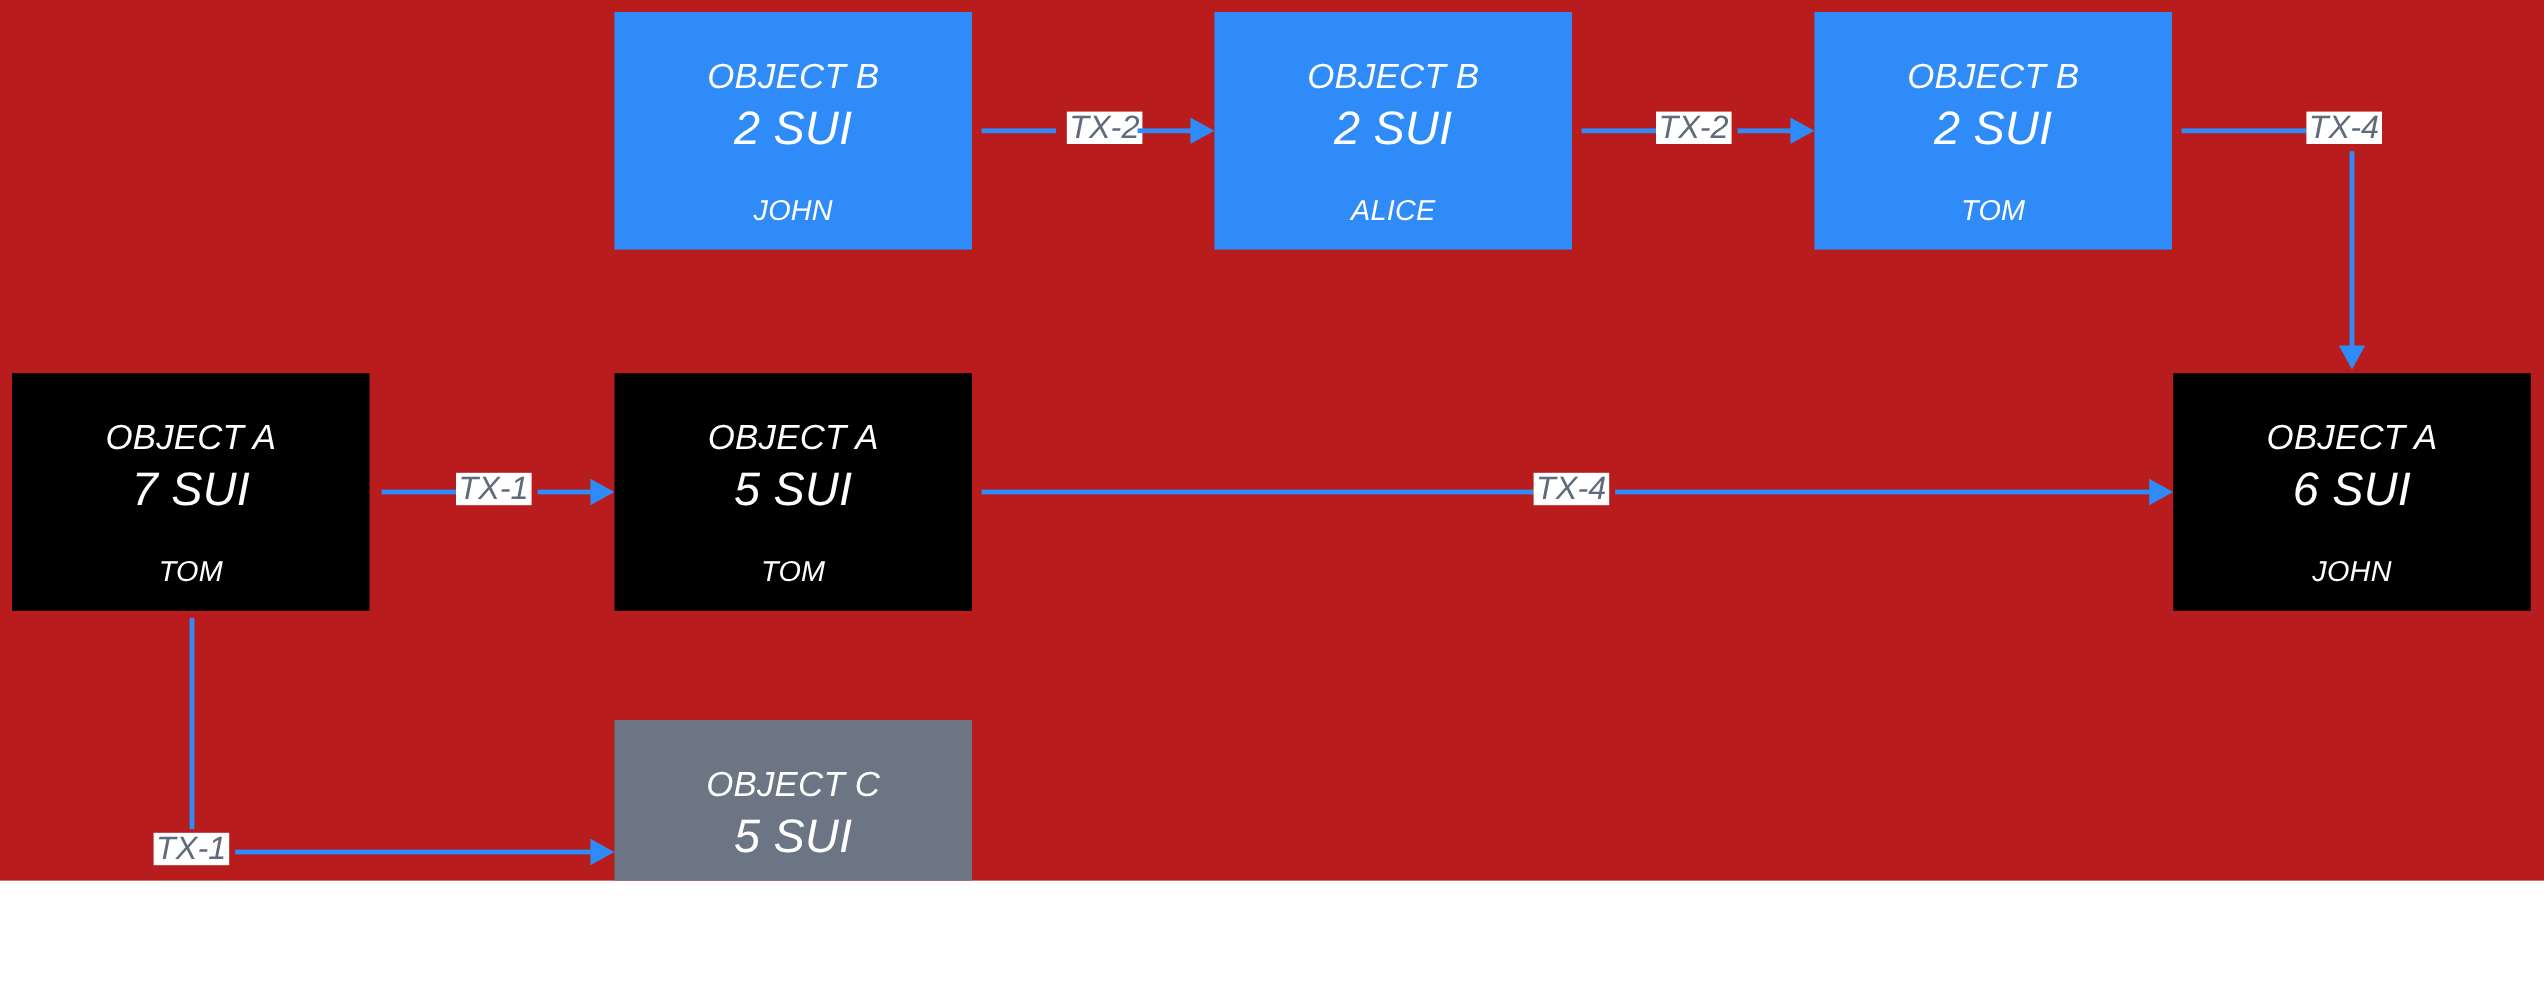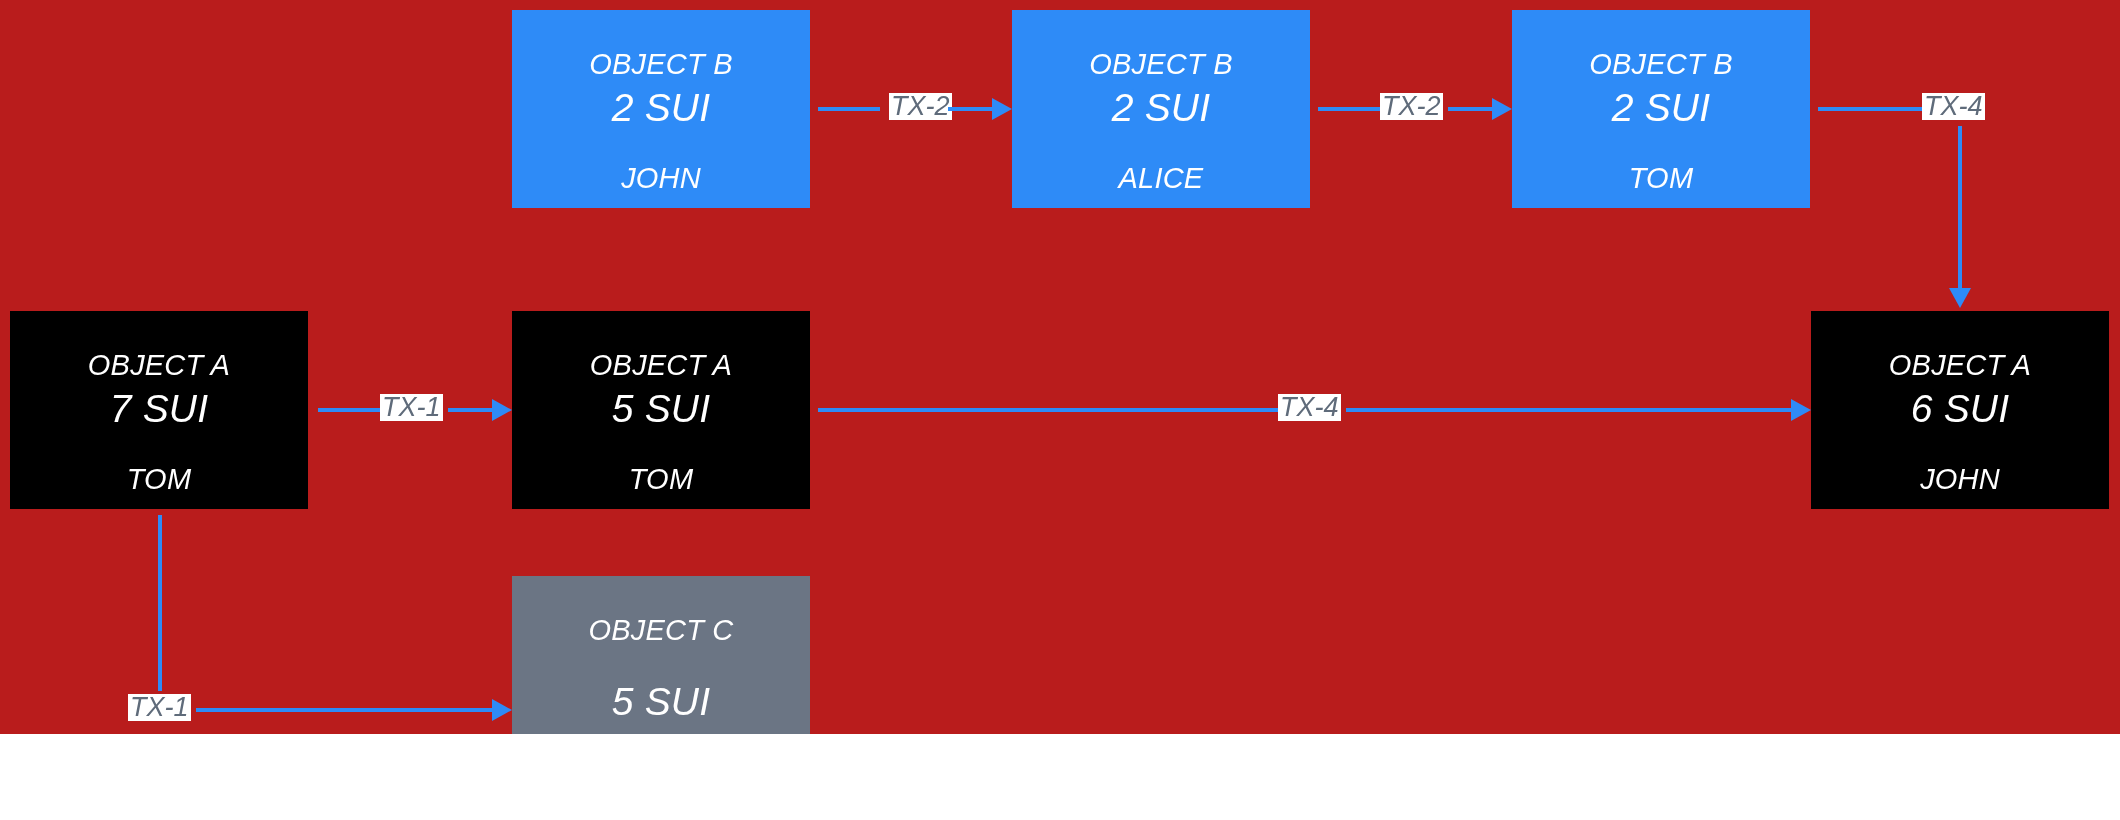--- a/index.html
+++ b/index.html
@@ -37,21 +37,21 @@
     white-space: nowrap;
   }
   .node .n-amt {
     margin-top: 9px;
     font-size: 39px;
     letter-spacing: 0.2px;
     white-space: nowrap;
   }
   .node .n-owner {
     margin-top: 37px;
-    font-size: 29px;
+    font-size: 24px;
     letter-spacing: 0.2px;
     white-space: nowrap;
   }
   .node.black  { background: #000000; }
   .node.blue   { background: #2e8bf7; }
   .node.slate  { background: #6b7584; }
 
   
   .hline {
     position: absolute;
@@ -123,21 +123,21 @@
     <div class="n-amt">5 SUI</div>
     <div class="n-owner">TOM</div>
   </div>
 
   <div class="node black" style="left:1811px; top:311px; width:298px; height:198px;">
     <div class="n-head">OBJECT A</div>
     <div class="n-amt">6 SUI</div>
     <div class="n-owner">JOHN</div>
   </div>
 
-  <div class="node slate" style="left:512px; top:576px; width:298px; height:198px;gap:28px;">
+  <div class="node slate" style="left:512px; top:600px; width:298px; height:198px;">
     <div class="n-head">OBJECT C</div>
     <div class="n-amt">5 SUI</div>
     <div class="n-owner">ALICE</div>
   </div>
 
   <div class="hline" style="left:818px; top:107px; width:62px;"></div>
   <div class="tx-label" style="left:889px; top:93px;">TX-2</div>
   <div class="hline" style="left:948px; top:107px; width:46px;"></div>
   <div class="arrow-right" style="left:992px; top:98px;"></div>
 

